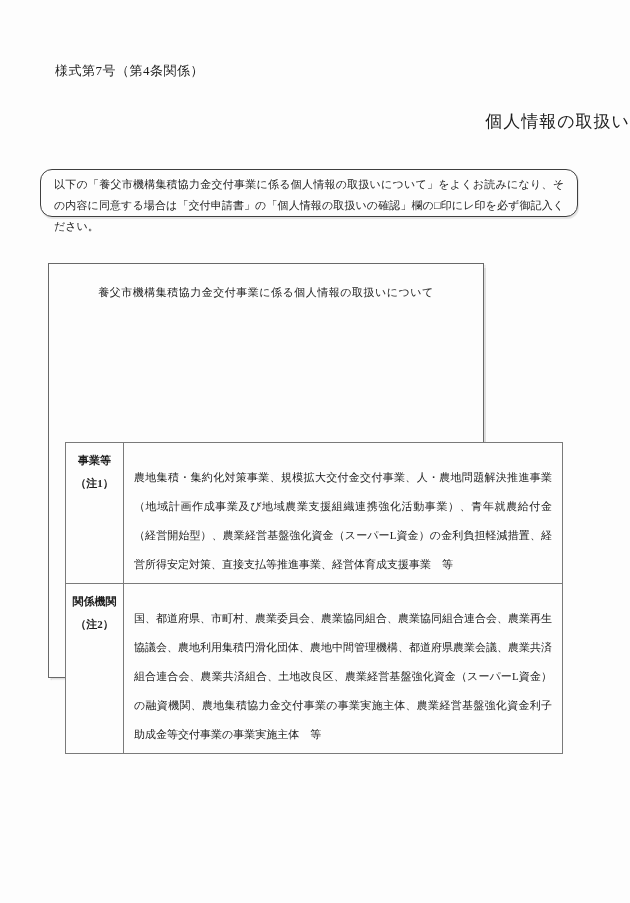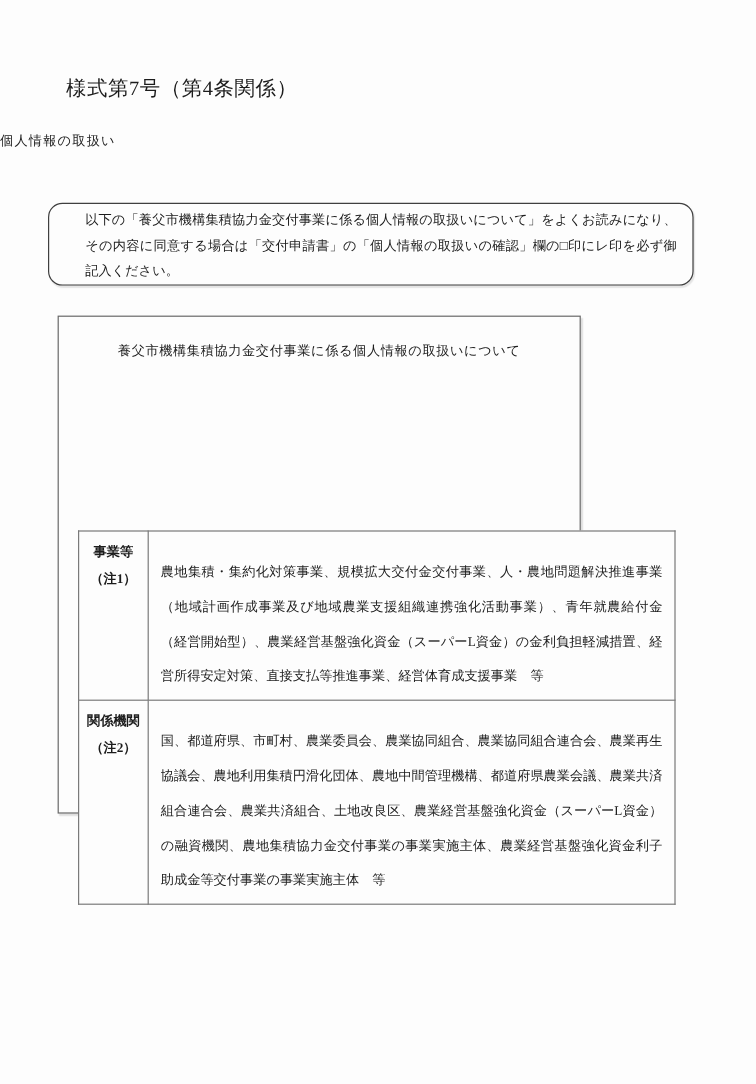--- a/index.html
+++ b/index.html
@@ -12,46 +12,46 @@
     position: relative;
     background: #fdfdfd;
     color: #1c1c1c;
     font-family: "Liberation Serif", "DejaVu Serif", serif;
     overflow: hidden;
   }
   .form-label {
     position: absolute;
     left: 55px;
     top: 62px;
-    font-size: 17px;
+    font-size: 13px;
     letter-spacing: 0.5px;
     white-space: nowrap;
     text-align: center;
   }
   .doc-title {
     position: absolute;
     left: 0;
     right: 0;
     top: 110px;
-    text-align: left;
-    font-size: 11px;
+    text-align: right;
+    font-size: 17px;
     font-weight: normal;
     letter-spacing: 1px;
     margin: 0;
   }
   .notice-box {
     position: absolute;
     left: 40px;
     top: 169px;
     width: 538px;
-    height: 69px;
+    height: 48px;
     box-sizing: border-box;
     border: 1.6px solid #3f3f3f;
     border-radius: 12px;
-    padding: 4px 13px 0 30px;
+    padding: 4px 13px 0 13px;
     font-size: 11px;
     line-height: 21px;
     text-align: justify;
     background: #fdfdfd;
     box-shadow: 1px 1.5px 1px rgba(0,0,0,0.10);
   }
   .main-box {
     position: absolute;
     left: 48px;
     top: 263px;

